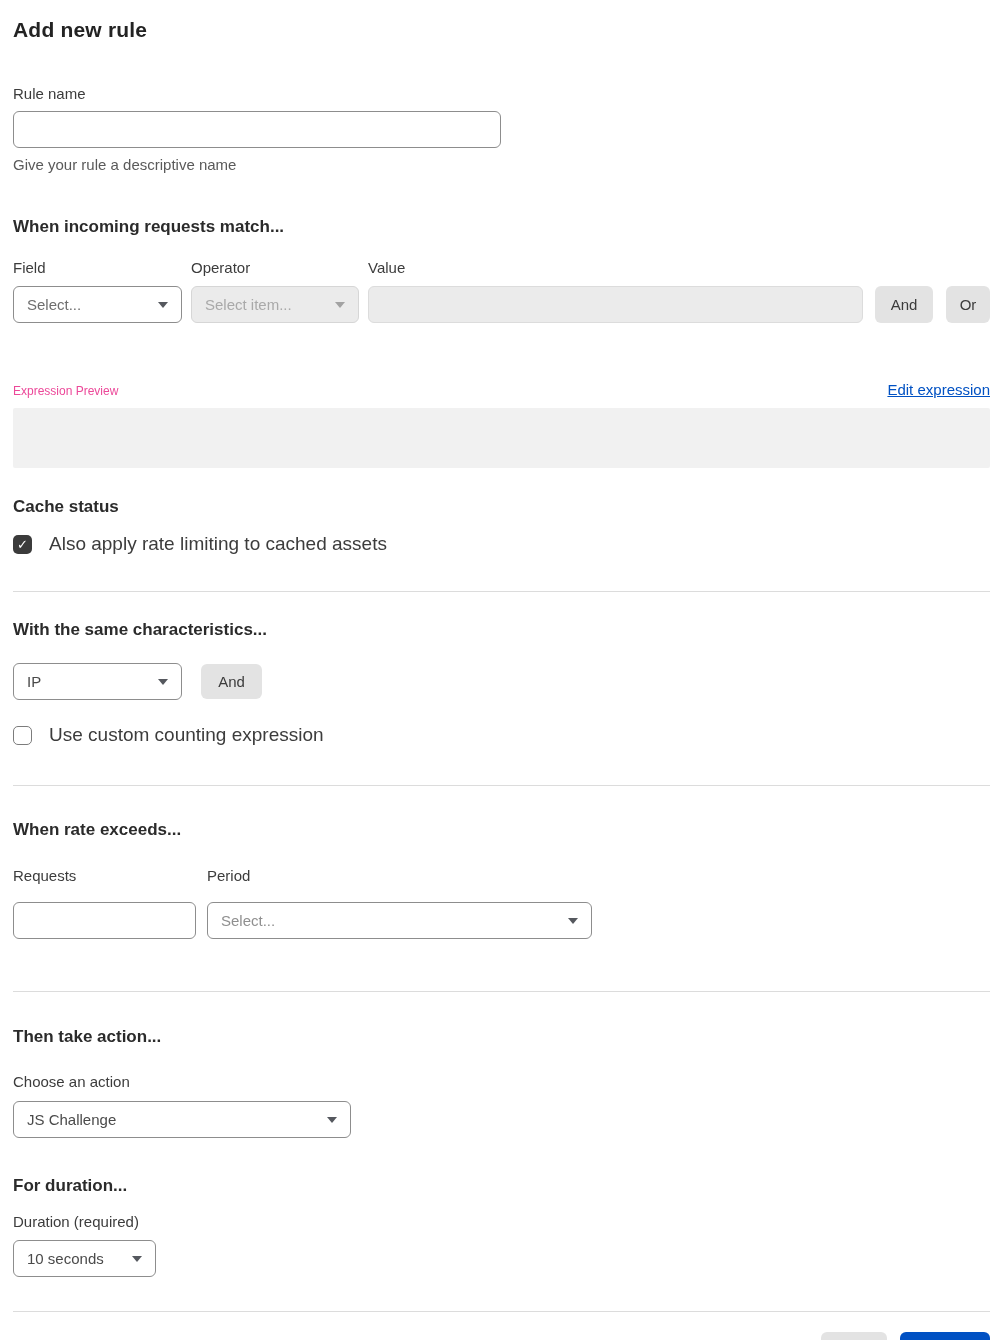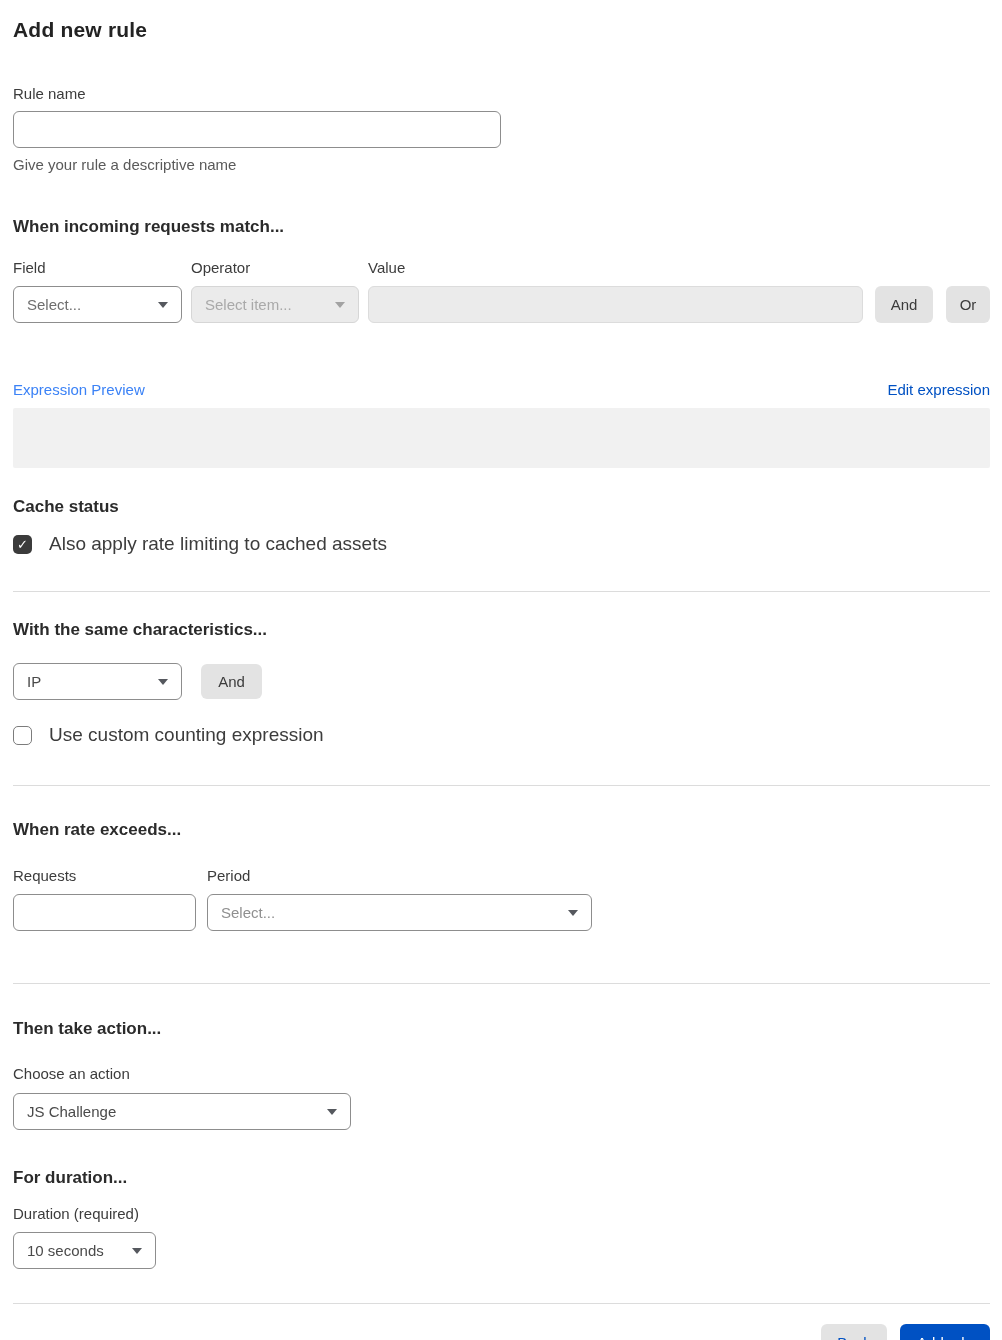--- a/index.html
+++ b/index.html
@@ -108,24 +108,25 @@
   .btn-and { width: 58px; height: 37px; margin-left: 12px; }
   .btn-or  { width: 44px; height: 37px; margin-left: 13px; }
 
   
   .expr-header {
     display: flex;
     justify-content: space-between;
     align-items: baseline;
     margin-top: 58px;
   }
-  .expr-label { font-size: 15px; color: #3b82f6; }
+  .expr-label { font-size: 12px; color: #ec4899; }
   .link {
     font-size: 15px;
     color: #0051c3;
+    text-decoration: underline;
     cursor: pointer;
   }
   .expr-box {
     margin-top: 10px;
     height: 60px;
     background: #f1f1f1;
     border-radius: 2px;
     font-size: 14px;
     color: #313131;
     padding: 8px 10px;
@@ -155,21 +156,21 @@
   .divider { border: none; border-top: 1px solid #dcdcdc; height: 0; }
 
   
   .char-row { display: flex; align-items: center; margin-top: 23px; }
   .char-select { width: 169px; }
   .char-and { width: 61px; height: 35px; margin-left: 19px; }
 
   
   .rate-row { display: flex; margin-top: 27px; }
   .rate-col { display: flex; flex-direction: column; }
-  .rate-col .field-label { margin-bottom: 10px; }
+  .rate-col .field-label { margin-bottom: 18px; }
   .col-requests { width: 183px; margin-right: 11px; }
   .col-period { width: 385px; }
 
   
   .action-select { width: 338px; margin-top: 11px; }
   .duration-select { width: 143px; margin-top: 10px; }
 
   
   .footer {
     display: flex;

